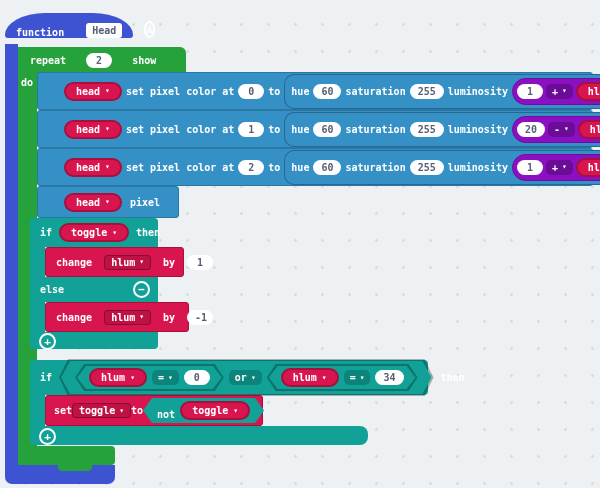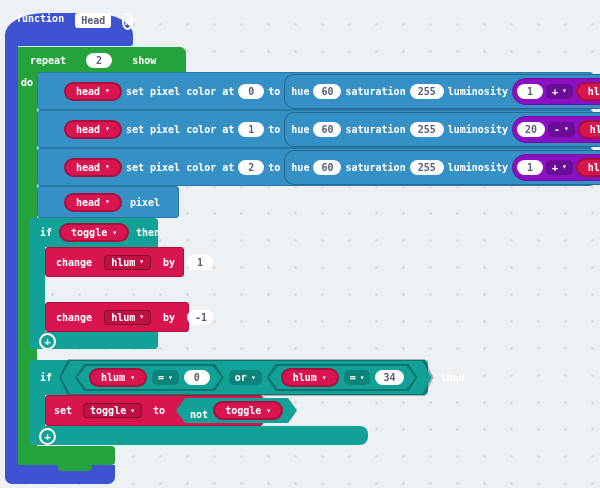--- a/index.html
+++ b/index.html
@@ -42,22 +42,22 @@
   }
   .dd{font-size:8px;line-height:1}
   .icon-circle{
     width:17px;height:17px;border:2px solid #fff;border-radius:50%;
     display:inline-flex;align-items:center;justify-content:center;
     font-size:11px;line-height:1;box-sizing:border-box;background:transparent;color:#fff;
   }
   .hexo{clip-path:var(--hex);background:rgba(0,0,0,.28);padding:2px;display:inline-flex}
   .hexi{clip-path:var(--hex);background:var(--teal);display:inline-flex;align-items:center;gap:5px;padding:3px 14px}
   
-  .fn-head{left:5px;top:13px;width:128px;height:33px;background:var(--fnblue);
-    border-radius:40px 40px 3px 3px / 22px 22px 3px 3px;display:flex;align-items:flex-start;gap:11px;padding:0 8px 0 11px}
+  .fn-head{left:5px;top:13px;width:128px;height:25px;background:var(--fnblue);
+    border-radius:40px 40px 3px 3px / 22px 22px 3px 3px;display:flex;align-items:flex-end;gap:22px;padding:0 8px 0 11px}
   .fn-field{background:#fff;color:var(--fieldtext);border-radius:3px;padding:2px 6px}
   .fn-wall{left:5px;top:44px;width:13px;height:421px;background:var(--fnblue)}
   .fn-foot{left:5px;top:465px;width:110px;height:19px;background:var(--fnblue);border-radius:0 0 7px 7px}
   
   .rp-head{left:18px;top:47px;width:168px;height:27px;background:var(--green);
     border-radius:0 6px 0 0;display:flex;align-items:center;gap:20px;padding:0 12px}
   .rp-wall{left:18px;top:74px;width:19px;height:372px;background:var(--green)}
   .rp-do{left:21px;top:77px}
   .rp-foot{left:18px;top:446px;width:97px;height:19px;background:var(--green);border-radius:0 4px 4px 0}
   .rp-notch{left:58px;top:464px;width:34px;height:7px;background:var(--green);border-radius:0 0 4px 4px}
@@ -84,21 +84,21 @@
   .elsebar{left:30px;top:277px;width:128px;height:25px;background:var(--teal);
     display:flex;align-items:center;padding:0 8px 0 10px}
   .chg2{left:45px;top:302px;width:144px;height:30px}
   .if1-foot{left:30px;top:332px;width:128px;height:17px;background:var(--teal);border-radius:0 0 4px 4px}
   .plus1{left:39px;top:333px}
   
   .if2-head{left:30px;top:360px;width:398px;height:35px;background:var(--teal);
     border-radius:4px 4px 4px 0;display:flex;align-items:center;gap:7px;padding:0 10px}
   .if2-wall{left:30px;top:395px;width:15px;height:32px;background:var(--teal)}
   .setblk{left:45px;top:395px;width:218px;height:31px;background:var(--red);border:1px solid var(--redb);
-    border-radius:3px;display:flex;align-items:center;gap:11px;padding:0 8px}
+    border-radius:3px;display:flex;align-items:center;gap:0;padding:0 8px}
   .nothex{clip-path:var(--hex);background:var(--teal);display:inline-flex;align-items:flex-end;gap:5px;padding:3px 14px}
   .if2-foot{left:30px;top:426px;width:338px;height:19px;background:var(--teal);border-radius:0 8px 8px 3px}
   .plus2{left:39px;top:428px}
 </style>
 </head>
 <body>
 
 <div class="stage">
 
   <div class="abs fn-wall"></div>
@@ -222,20 +222,24 @@
   </div>
   <div class="abs chg chg1">
     <span class="lbl">change</span>
     <span class="field-dd">
       <span>hlum</span>
       <span class="dd">▾</span>
     </span>
     <span class="lbl">by</span>
     <span class="oval-white">1</span>
   </div>
+  <div class="abs elsebar">
+    <span class="lbl">else</span>
+    <span class="icon-circle" style="margin-left:auto">−</span>
+  </div>
   <div class="abs chg chg2">
     <span class="lbl">change</span>
     <span class="field-dd">
       <span>hlum</span>
       <span class="dd">▾</span>
     </span>
     <span class="lbl">by</span>
     <span class="oval-white">-1</span>
   </div>
   <div class="abs if1-foot"></div>

